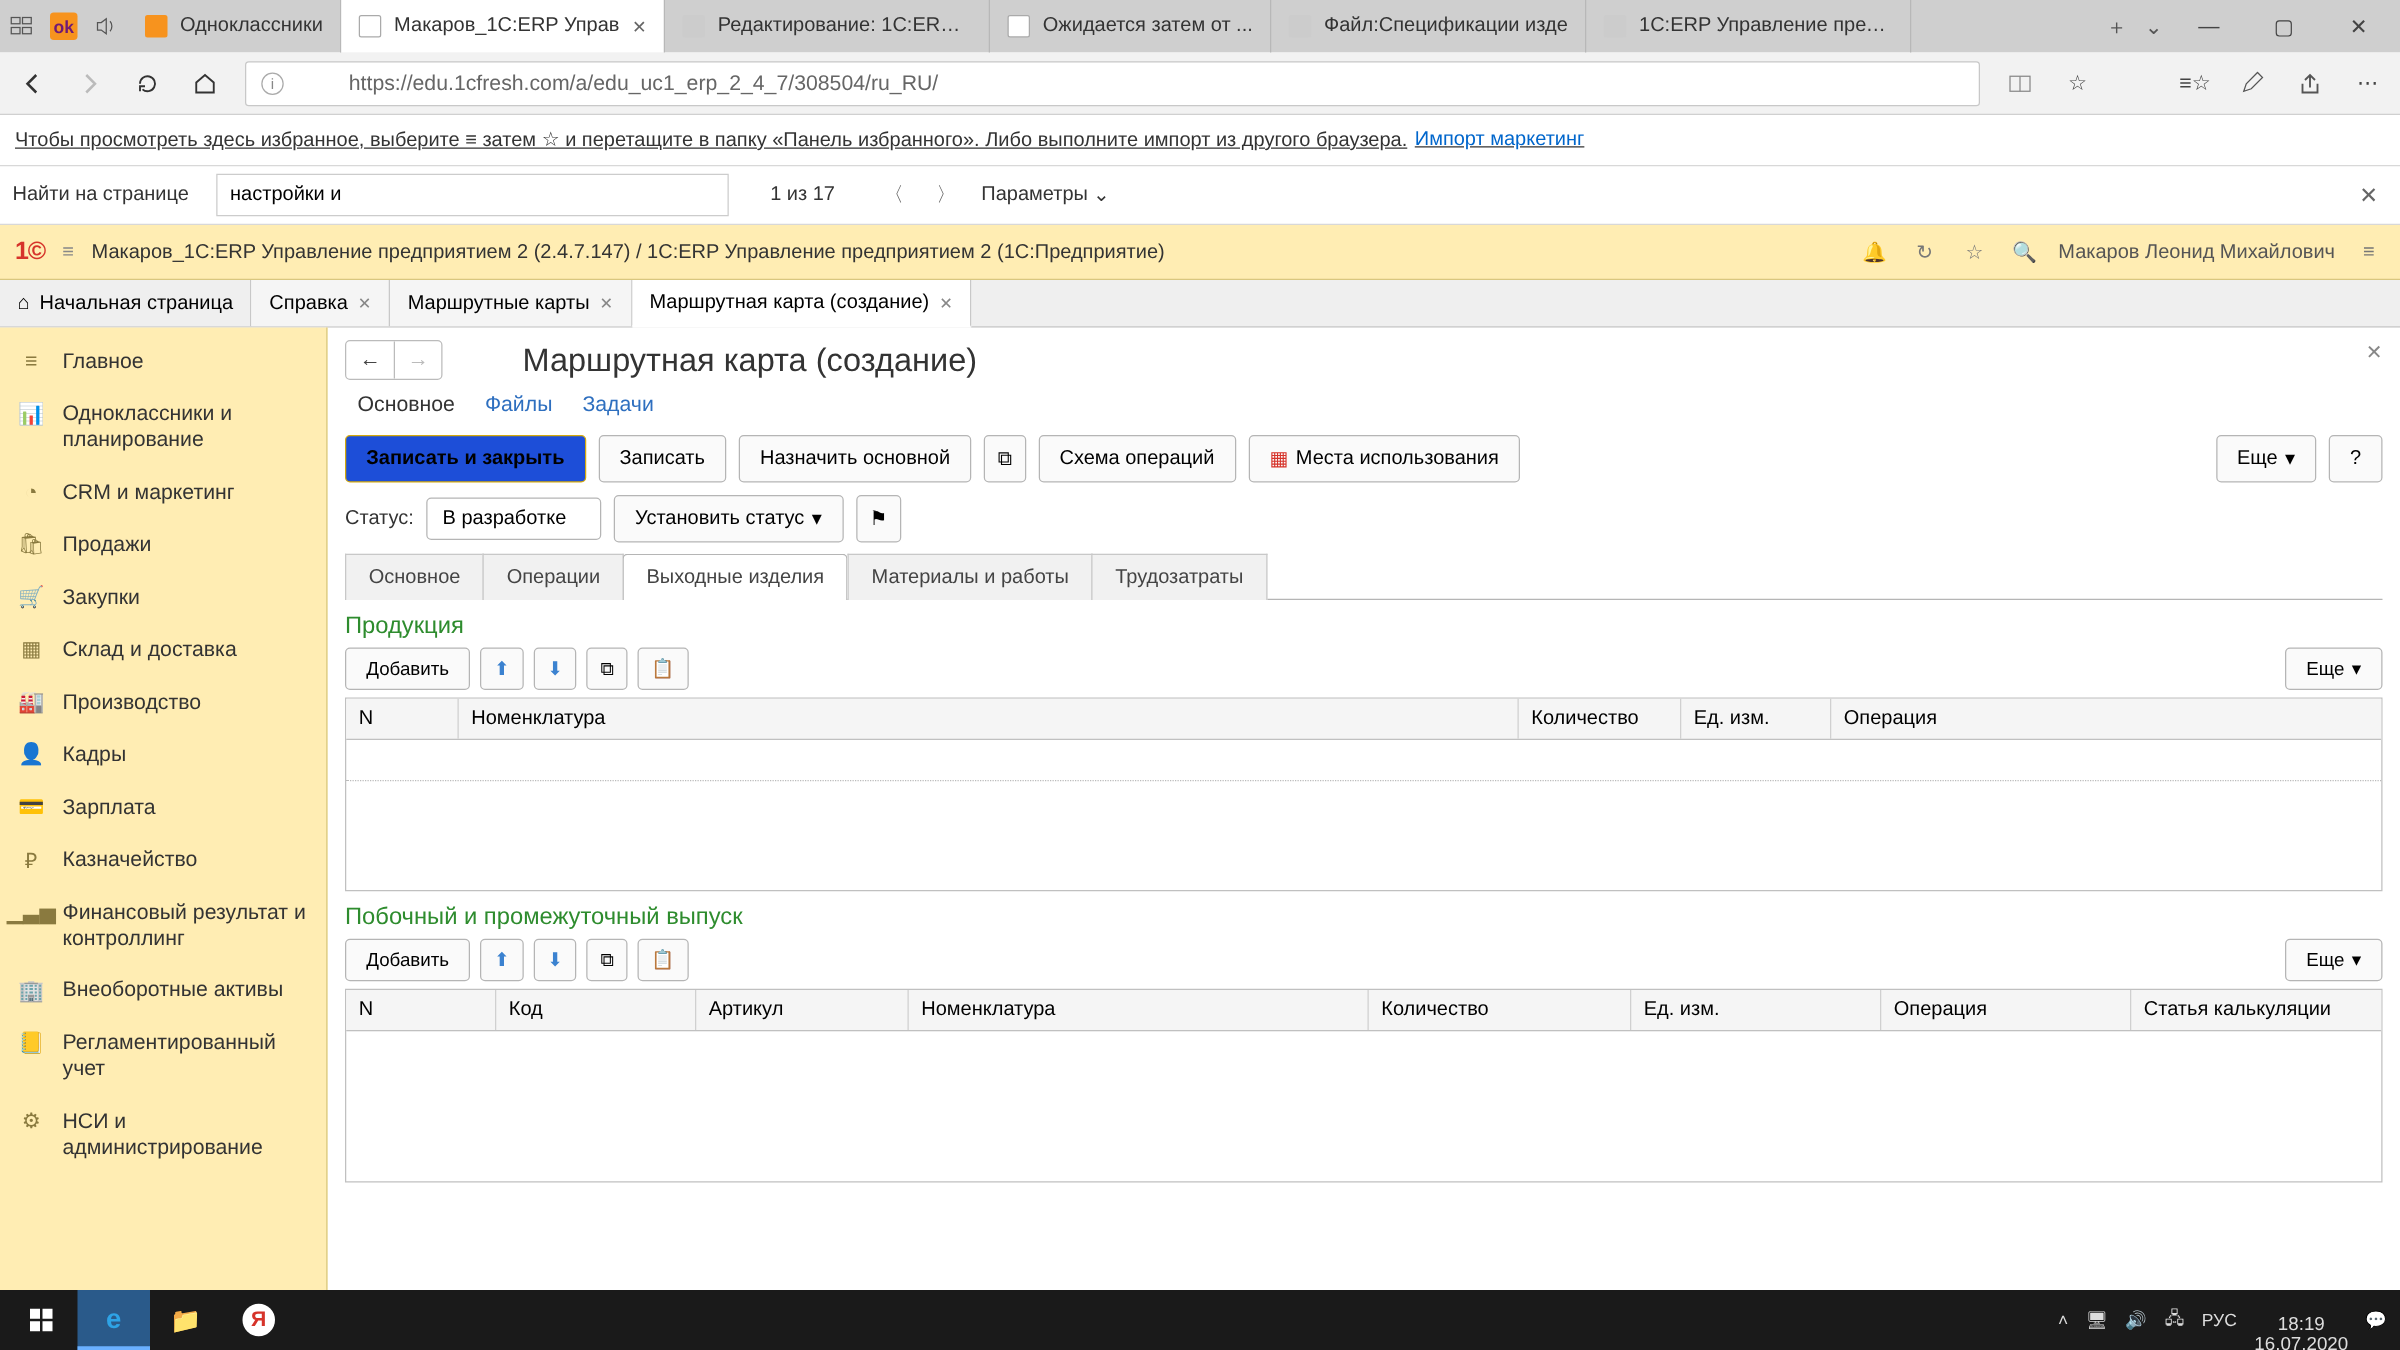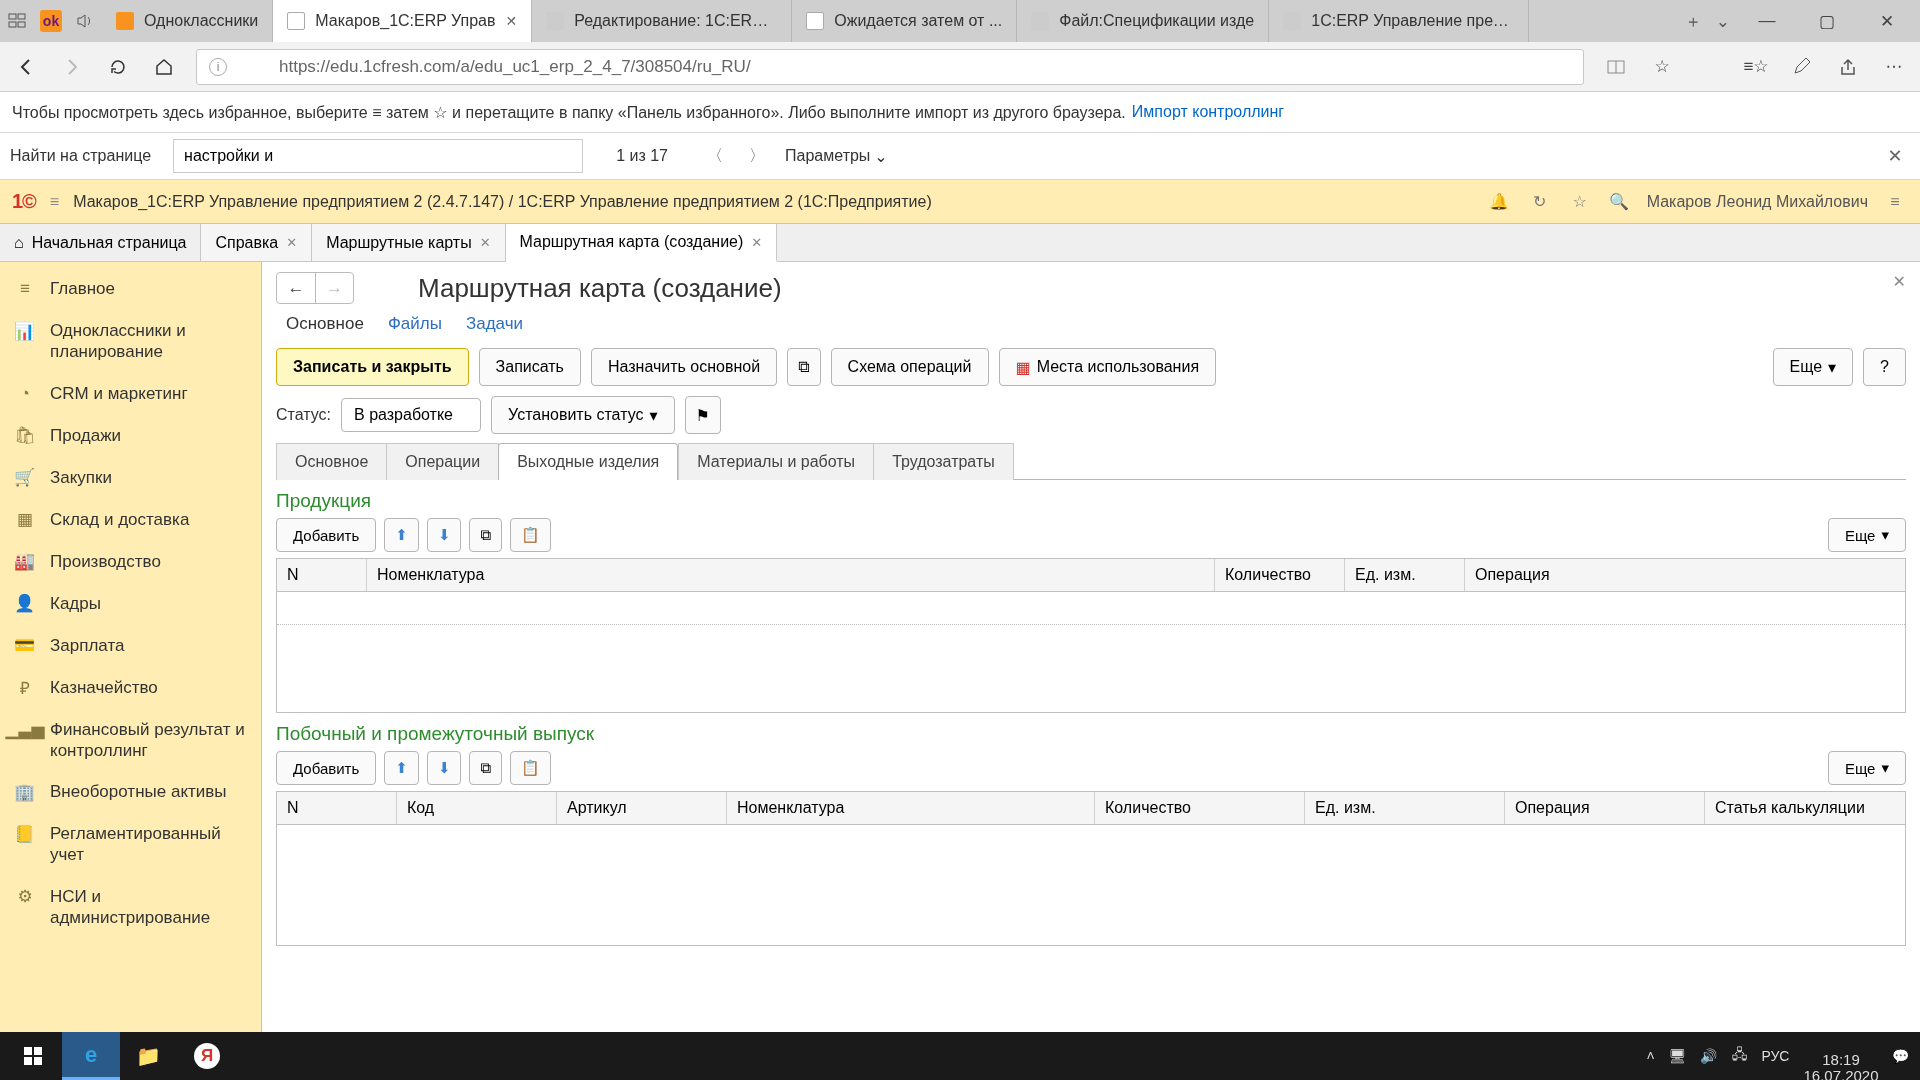--- a/index.html
+++ b/index.html
@@ -20,21 +20,21 @@
 .tb-right .newtab { color: #555; }
 
 
 .browser-nav { height: 50px; background: #f2f2f2; display: flex; align-items: center; padding: 0 12px; gap: 18px; border-bottom: 1px solid #d0d0d0; }
 .browser-nav .nbtn { width: 28px; height: 28px; display: flex; align-items: center; justify-content: center; color: #444; }
 .browser-nav .nbtn.disabled { color: #aaa; }
 .addr { flex: 1; height: 36px; background: #fff; border: 1px solid #c8c8c8; border-radius: 3px; display: flex; align-items: center; padding: 0 12px; gap: 10px; color: #777; }
 .addr .url { color: #666; margin-left: 42px; }
 
 
-.fav-hint { height: 40px; display: flex; align-items: center; padding: 0 12px; font-size: 16px; color: #333; gap: 6px; }
+.fav-hint { height: 40px; display: flex; align-items: center; padding: 0 12px; font-size: 16px; color: #333; gap: 6px; text-decoration: underline; }
 .fav-hint a { color: #0066cc; text-decoration: none; }
 
 
 .find-bar { height: 48px; border-top: 1px solid #d8d8d8; border-bottom: 1px solid #d8d8d8; display: flex; align-items: center; padding: 0 10px; gap: 14px; font-size: 16px; background: #fff; }
 .find-bar .find-label { color: #333; padding-right: 8px; }
 .find-bar .find-input { width: 410px; height: 34px; border: 1px solid #ccc; padding: 0 10px; font-size: 16px; }
 .find-bar .count { color: #333; width: 90px; text-align: center; }
 .find-bar .navbtn { width: 28px; height: 28px; display: flex; align-items: center; justify-content: center; color: #666; }
 .find-bar .params { color: #333; display: flex; align-items: center; gap: 4px; }
 .find-bar .fclose { margin-left: auto; color: #666; font-size: 18px; width: 30px; text-align: center; }
@@ -68,21 +68,21 @@
 .navarrows div + div { border-left: 1px solid #bbb; color: #bbb; }
 .page-title { font-size: 26px; color: #333; }
 .page-close { position: absolute; right: 14px; top: 10px; color: #888; font-size: 16px; cursor: pointer; }
 
 .subnav { display: flex; gap: 24px; font-size: 17px; margin: 6px 0 14px 10px; }
 .subnav .sn { color: #2e6fbf; cursor: pointer; }
 .subnav .sn.active { color: #333; }
 
 .toolbar { display: flex; align-items: center; gap: 10px; margin-bottom: 10px; }
 .btn { height: 38px; padding: 0 16px; border: 1px solid #b5b5b5; border-radius: 4px; background: #fafafa; font-size: 16px; display: inline-flex; align-items: center; gap: 6px; cursor: pointer; }
-.btn.primary { background: #fef9c3; border-color: #d4a90c; font-weight: 600; }
+.btn.primary { background: #1d4ed8; border-color: #d4a90c; font-weight: 600; }
 .btn.icon { padding: 0 10px; }
 .toolbar .spacer { flex: 1; }
 
 .status-row { display: flex; align-items: center; gap: 10px; margin-bottom: 8px; font-size: 16px; }
 .status-row .lbl { color: #333; }
 .status-row .statbox { height: 34px; border: 1px solid #b5b5b5; border-radius: 4px; padding: 0 12px; display: flex; align-items: center; background: #fff; min-width: 140px; }
 
 .inner-tabs { display: flex; border-bottom: 1px solid #b5b5b5; }
 .inner-tab { padding: 9px 18px; border: 1px solid transparent; border-bottom: none; font-size: 16px; color: #444; position: relative; top: 1px; cursor: pointer; }
 .inner-tab.active { background: #fff; border-color: #b5b5b5; border-radius: 4px 4px 0 0; }
@@ -212,21 +212,21 @@
   <div class="nbtn">
       <svg width="20" height="20" viewBox="0 0 20 20">
         <path d="M4 10v7h12v-7M10 3v10M6 7l4-4 4 4" fill="none" stroke="#555" stroke-width="1.5"></path>
       </svg>
     </div>
   <div class="nbtn">⋯</div>
 </div>
 
 <div class="fav-hint">
   <span>Чтобы просмотреть здесь избранное, выберите ≡ затем ☆ и перетащите в папку «Панель избранного». Либо выполните импорт из другого браузера.</span>
-  <a>Импорт контроллинг</a>
+  <a>Импорт маркетинг</a>
 </div>
 
 <div class="find-bar">
   <span class="find-label">Найти на странице</span>
   <input class="find-input" value="настройки и" style="">
   <span class="count">1 из 17</span>
   <div class="navbtn">〈</div>
   <div class="navbtn">〉</div>
   <div class="params">
       <span>Параметры</span>

